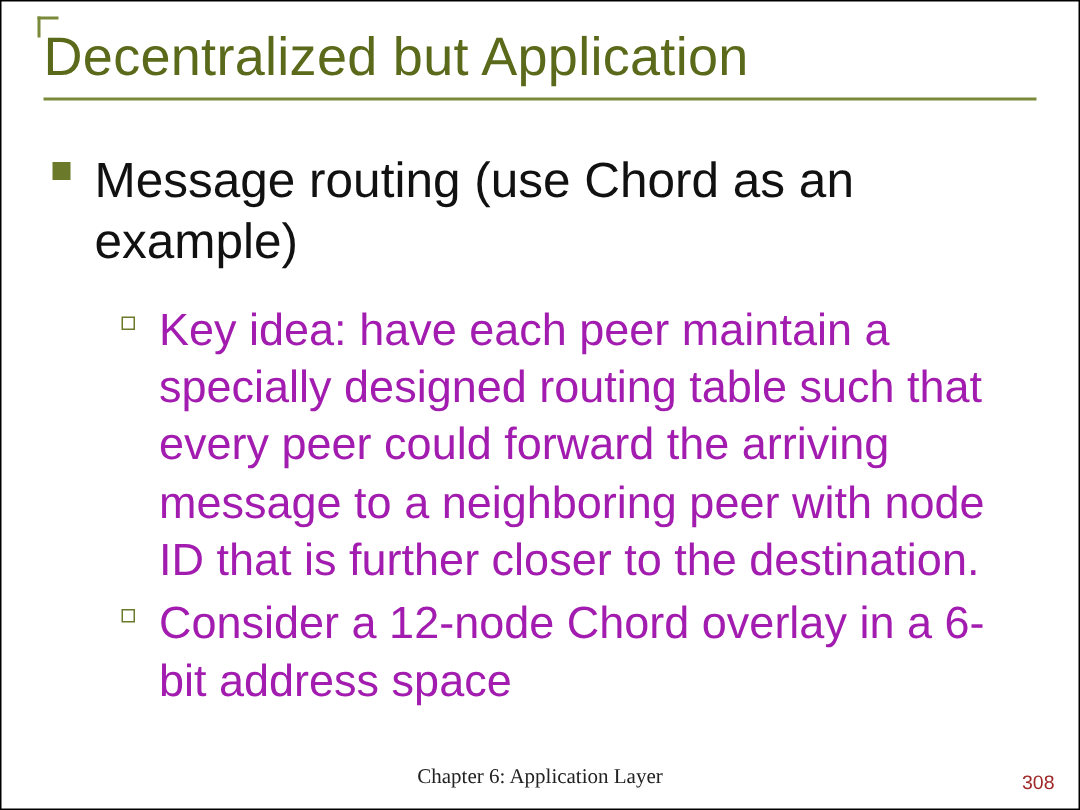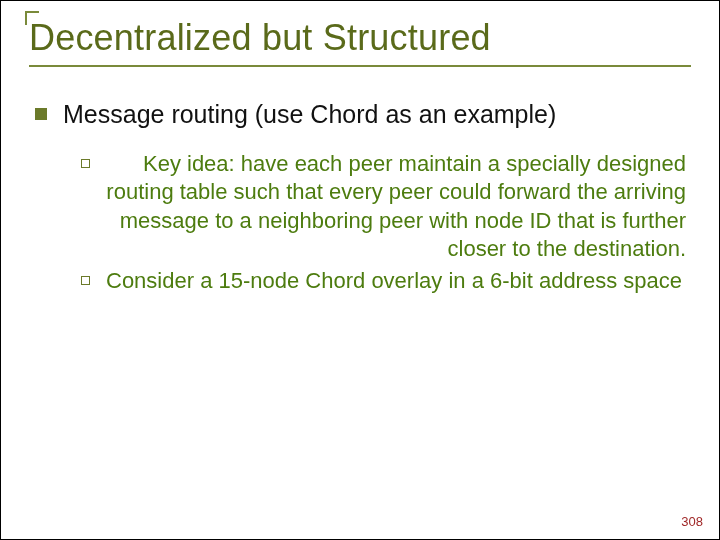--- a/index.html
+++ b/index.html
@@ -49,46 +49,45 @@
   }
   .l1 .bullet {
     width: 12px;
     height: 12px;
     background: #6b7a2a;
     margin-top: 9px;
     margin-right: 16px;
     flex-shrink: 0;
   }
   .l1 .text {
-    font-size: 25px;
+    font-size: 33px;
     color: #111;
     line-height: 1.25;
   }
   .l2-group {
     padding-left: 46px;
   }
   .l2 {
     display: flex;
     align-items: flex-start;
     margin-bottom: 4px;
   }
   .l2 .bullet {
     width: 9px;
     height: 9px;
     border: 1.5px solid #6b7a2a;
     margin-top: 9px;
     margin-right: 16px;
     flex-shrink: 0;
   }
   .l2 .text {
-    font-size: 22px;
-    color: #4d7c0f;
+    font-size: 30px;
+    color: #a21caf;
     line-height: 1.28;
     max-width: 580px;
-    text-align: right;
   }
   .footer-center {
     position: absolute;
     bottom: 12px;
     left: 0;
     width: 100%;
     text-align: center;
     font-family: "Times New Roman", Times, serif;
     font-size: 14px;
     color: #222;
@@ -101,38 +100,39 @@
     color: #a02828;
     font-family: Arial, sans-serif;
   }
 </style>
 </head>
 <body>
 
 <div class="slide">
 
   <div class="title-wrap">
-    <h1 class="title">Decentralized but Structured</h1>
+    <h1 class="title">Decentralized but Application</h1>
   </div>
 
   <div class="content">
 
     <div class="l1">
       <span class="bullet"></span>
       <span class="text">Message routing (use Chord as an example)</span>
     </div>
 
     <div class="l2-group">
       <div class="l2">
         <span class="bullet"></span>
         <span class="text">Key idea: have each peer maintain a specially designed routing table such that every peer could forward the arriving message to a neighboring peer with node ID that is further closer to the destination.</span>
       </div>
       <div class="l2">
         <span class="bullet"></span>
-        <span class="text">Consider a 15-node Chord overlay in a 6-bit address space</span>
+        <span class="text">Consider a 12-node Chord overlay in a 6-bit address space</span>
       </div>
     </div>
 
   </div>
 
+  <div class="footer-center">Chapter 6: Application Layer</div>
   <div class="page-num">308</div>
 
 </div>
 
 </body></html>

